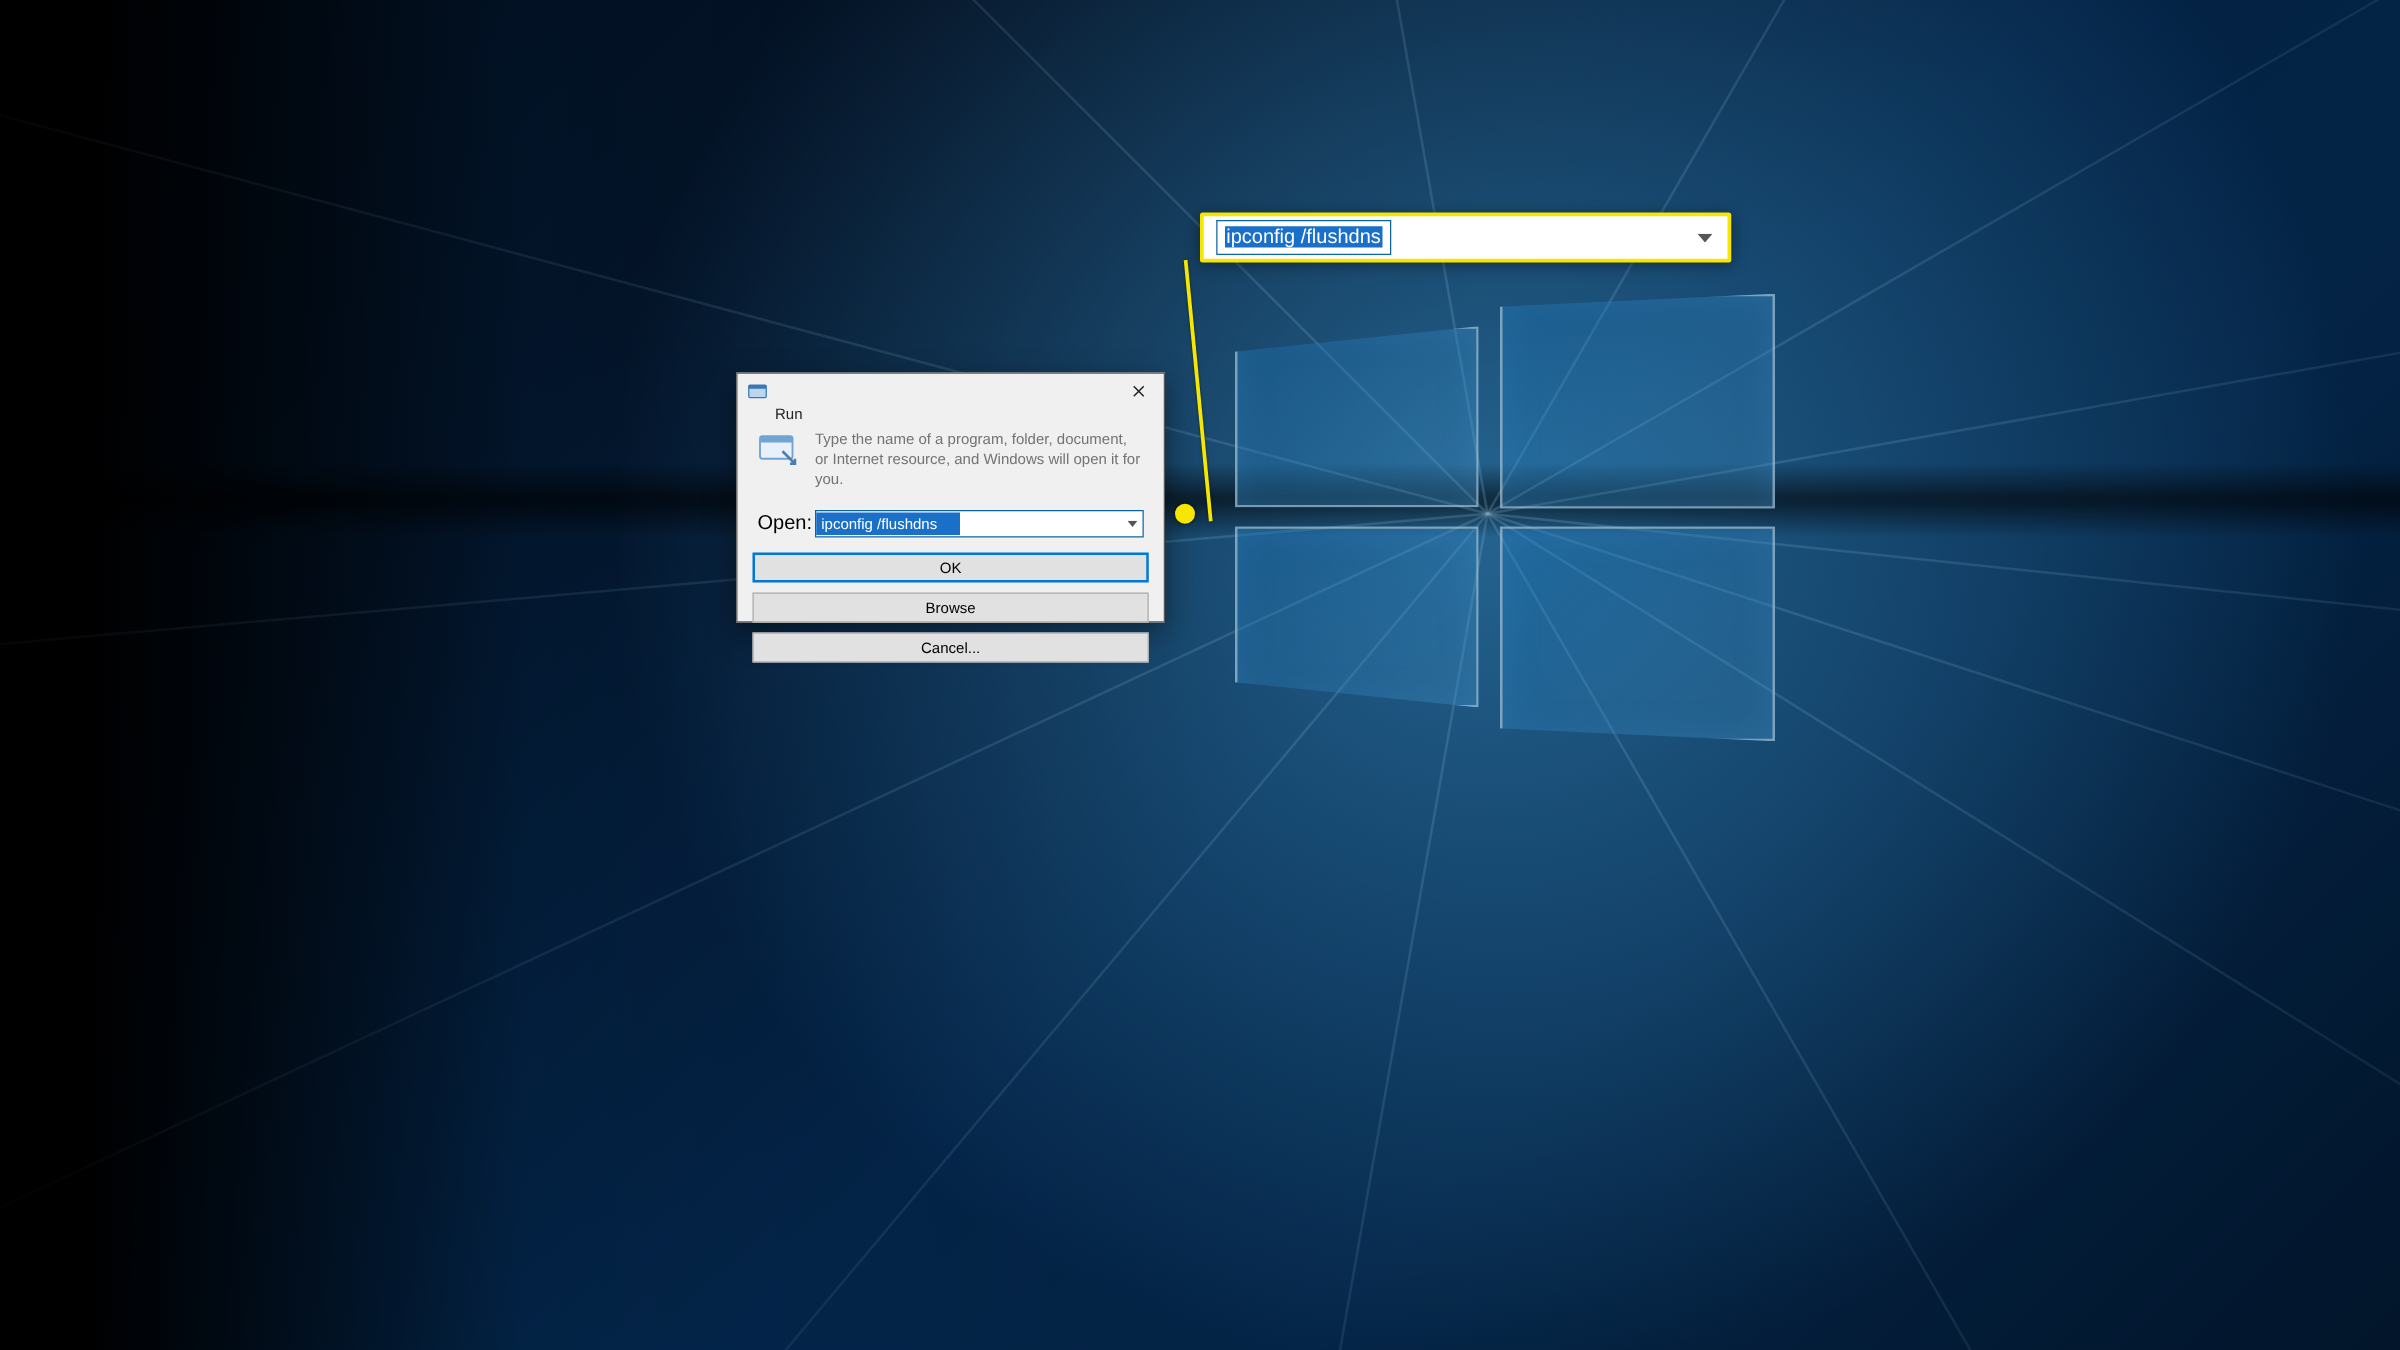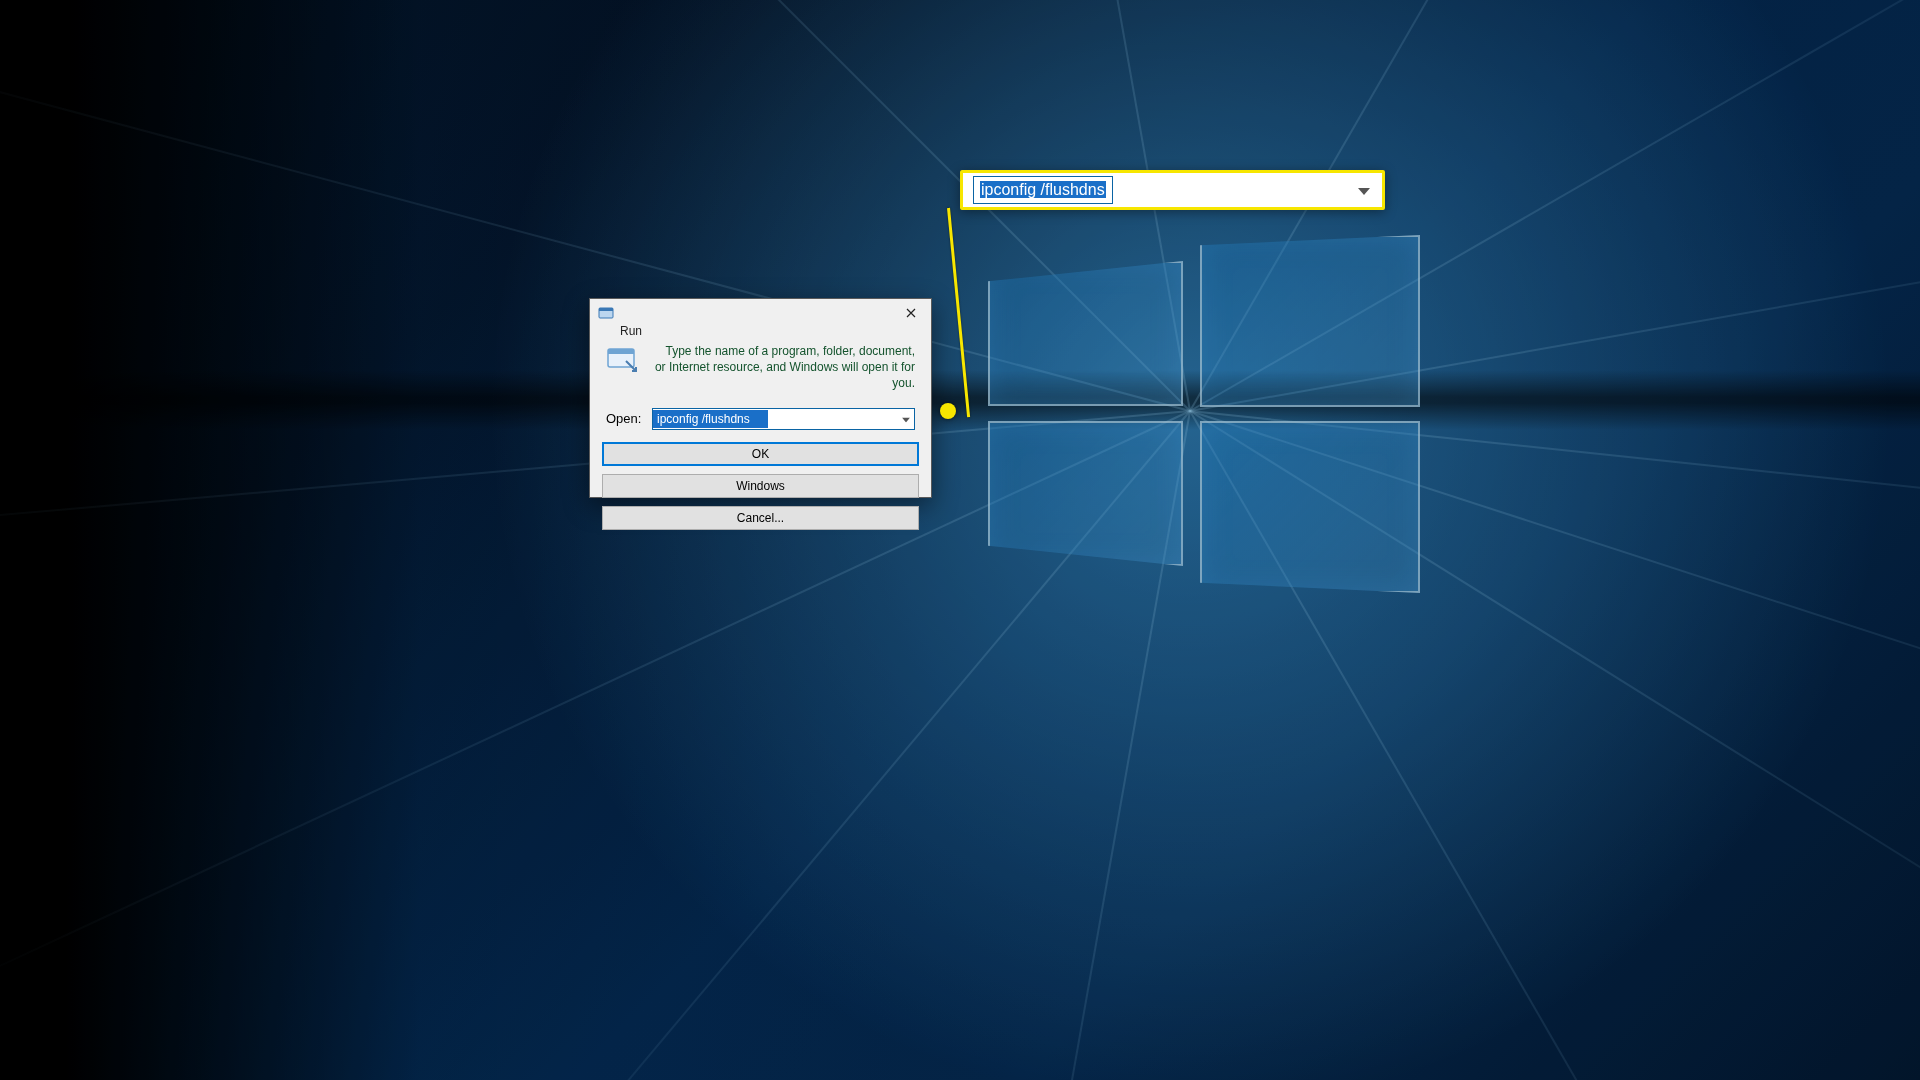--- a/index.html
+++ b/index.html
@@ -46,24 +46,24 @@
       box-shadow: 0 8px 24px rgba(0,0,0,.45);
       display:flex; flex-direction:column;
     }
     .titlebar { height:28px; display:flex; align-items:center; padding:0 4px 0 8px; color:#222; }
     .titlebar .ticon { width:16px; height:16px; margin-right:6px; display:flex; align-items:center; justify-content:center;}
     .titlebar .ttext { font-size:12px; flex:1;margin-top:35px; }
     .titlebar .close { width:32px; height:100%; display:flex; align-items:center; justify-content:center; }
 
     .body { padding:16px 16px 0 16px; display:flex; gap:14px; }
     .body .runicon { width:32px; height:32px; flex:0 0 32px; }
-    .body .desc { font-size:12px; color:#14532d; line-height:1.35;text-align:right; }
+    .body .desc { font-size:12px; color:#737373; line-height:1.35; }
 
     .openrow { padding:16px 16px 0 16px; display:flex; align-items:center; gap:10px; }
-    .openrow .lbl { font-size:13px; width:36px; }
+    .openrow .lbl { font-size:16px; width:36px; }
     .combo { position:relative; flex:1; height:22px; border:1px solid #0a64a4; background:#fff; display:flex; align-items:center; }
     .combo .sel { font-size:12px; padding:2px 18px 2px 4px; background:#1a6fc8; color:#fff; display:inline-block; }
     .combo .chev { position:absolute; right:4px; top:50%; transform:translateY(-50%); color:#5a5a5a; font-size:10px; }
 
     .btnrow { margin-top:auto; padding:12px 12px 14px 12px; display:flex; justify-content:flex-end; gap:8px;flex-direction:column; }
     .btn { min-width:74px; height:24px; font-size:12px; background:#e1e1e1; border:1px solid #adadad; cursor:default; }
     .btn.primary { border:2px solid #0078d7; background:#e1e1e1; }
 
     
     .callout-box {
@@ -155,21 +155,21 @@
         <span class="chev">
           <svg width="8" height="5" viewBox="0 0 8 5">
               <path d="M0 0 L4 5 L8 0" fill="#555"></path>
             </svg>
         </span>
       </div>
     </div>
 
     <div class="btnrow">
       <button class="btn primary">OK</button>
-      <button class="btn">Windows</button>
+      <button class="btn">Browse</button>
       <button class="btn">Cancel...</button>
     </div>
   </div>
 
   <div class="callout-line"></div>
   <div class="callout-dot"></div>
 
   <div class="callout-box">
     <span class="zoominput">
       <span class="zoomsel">ipconfig /flushdns</span>

